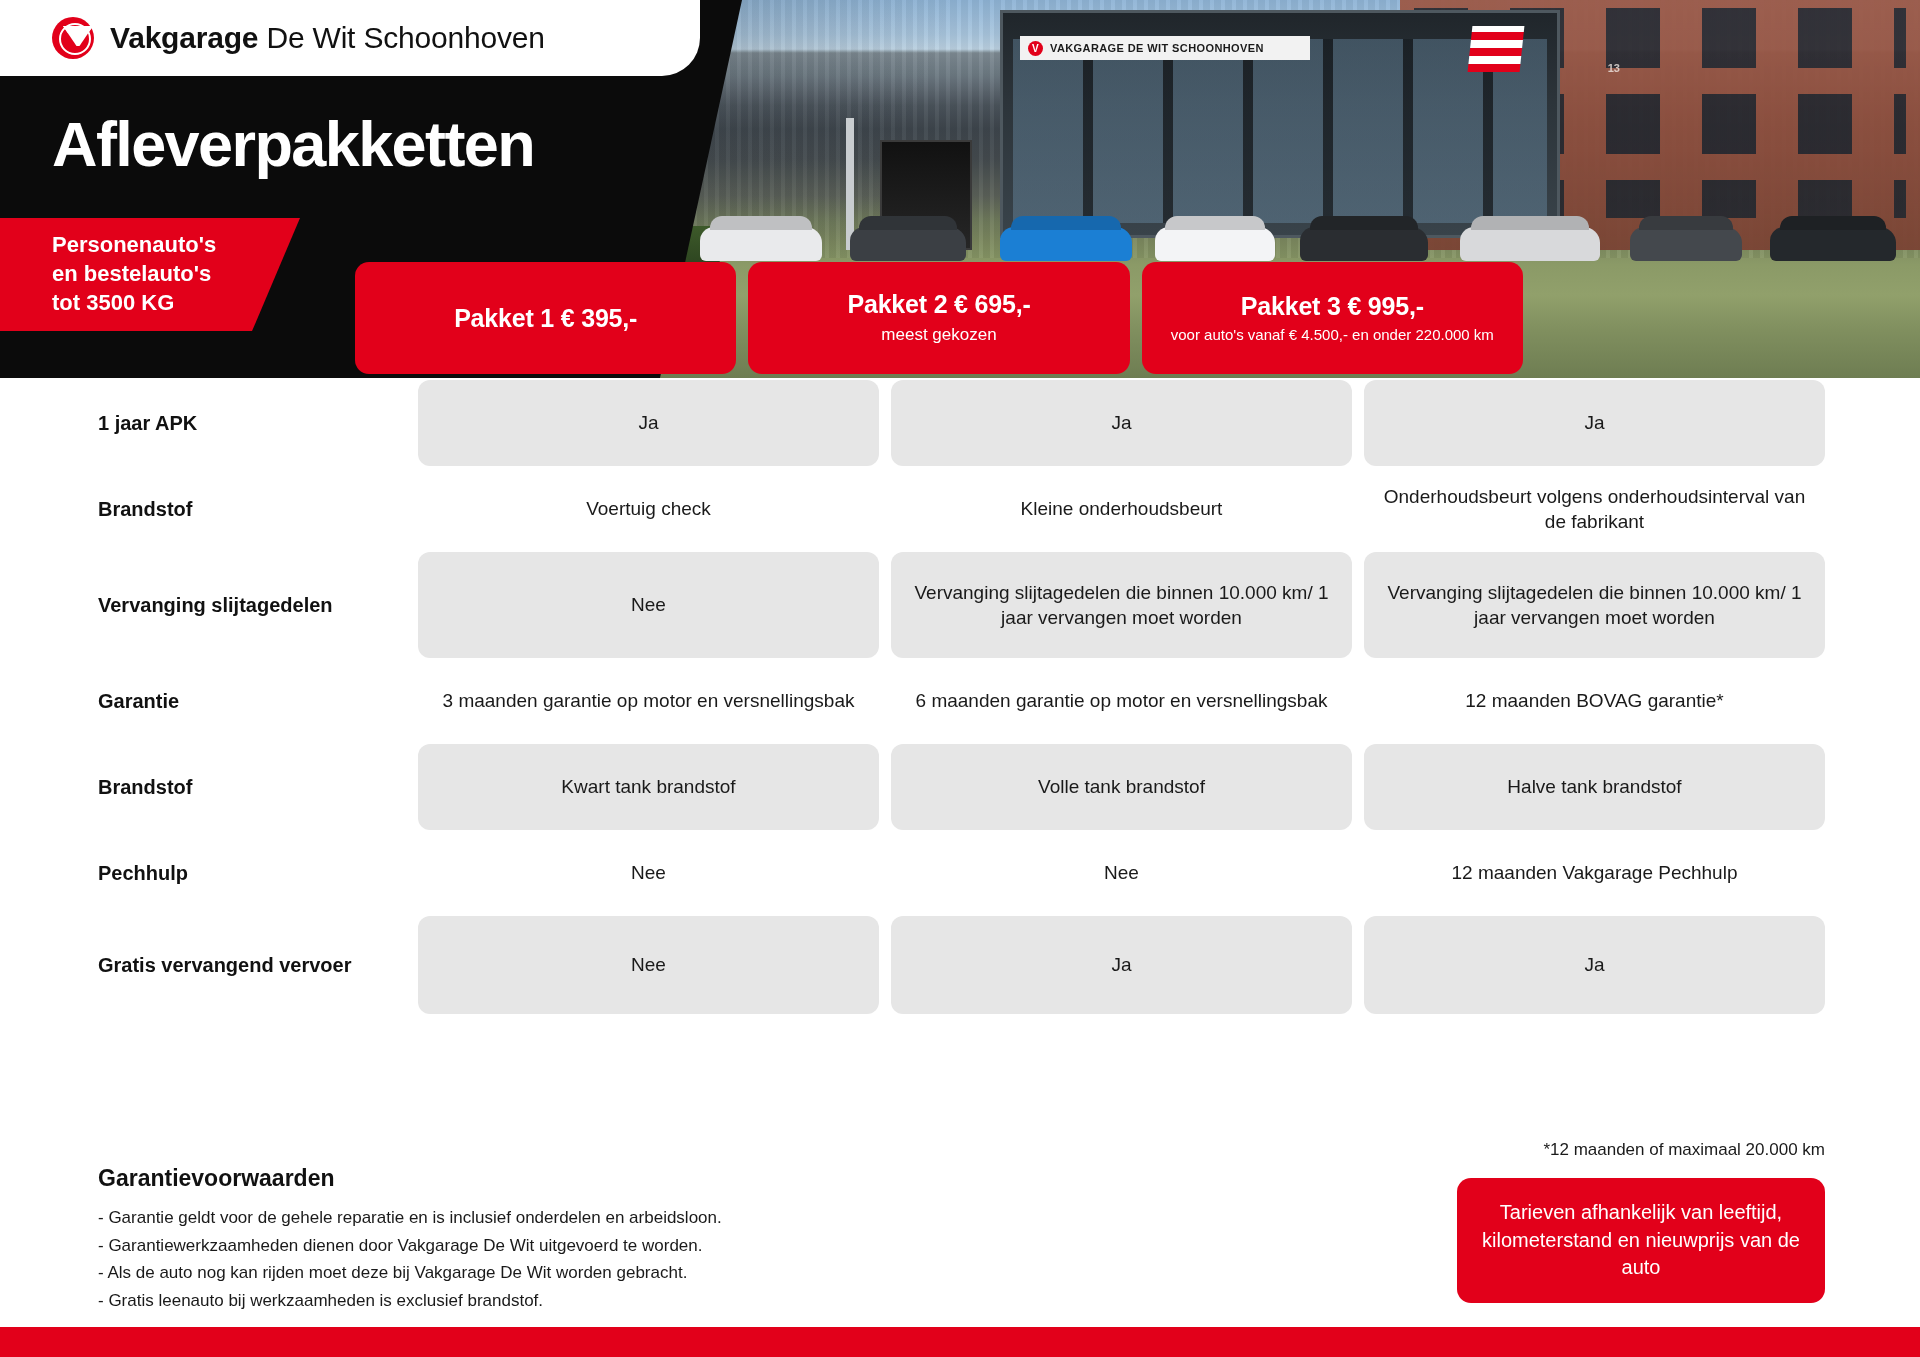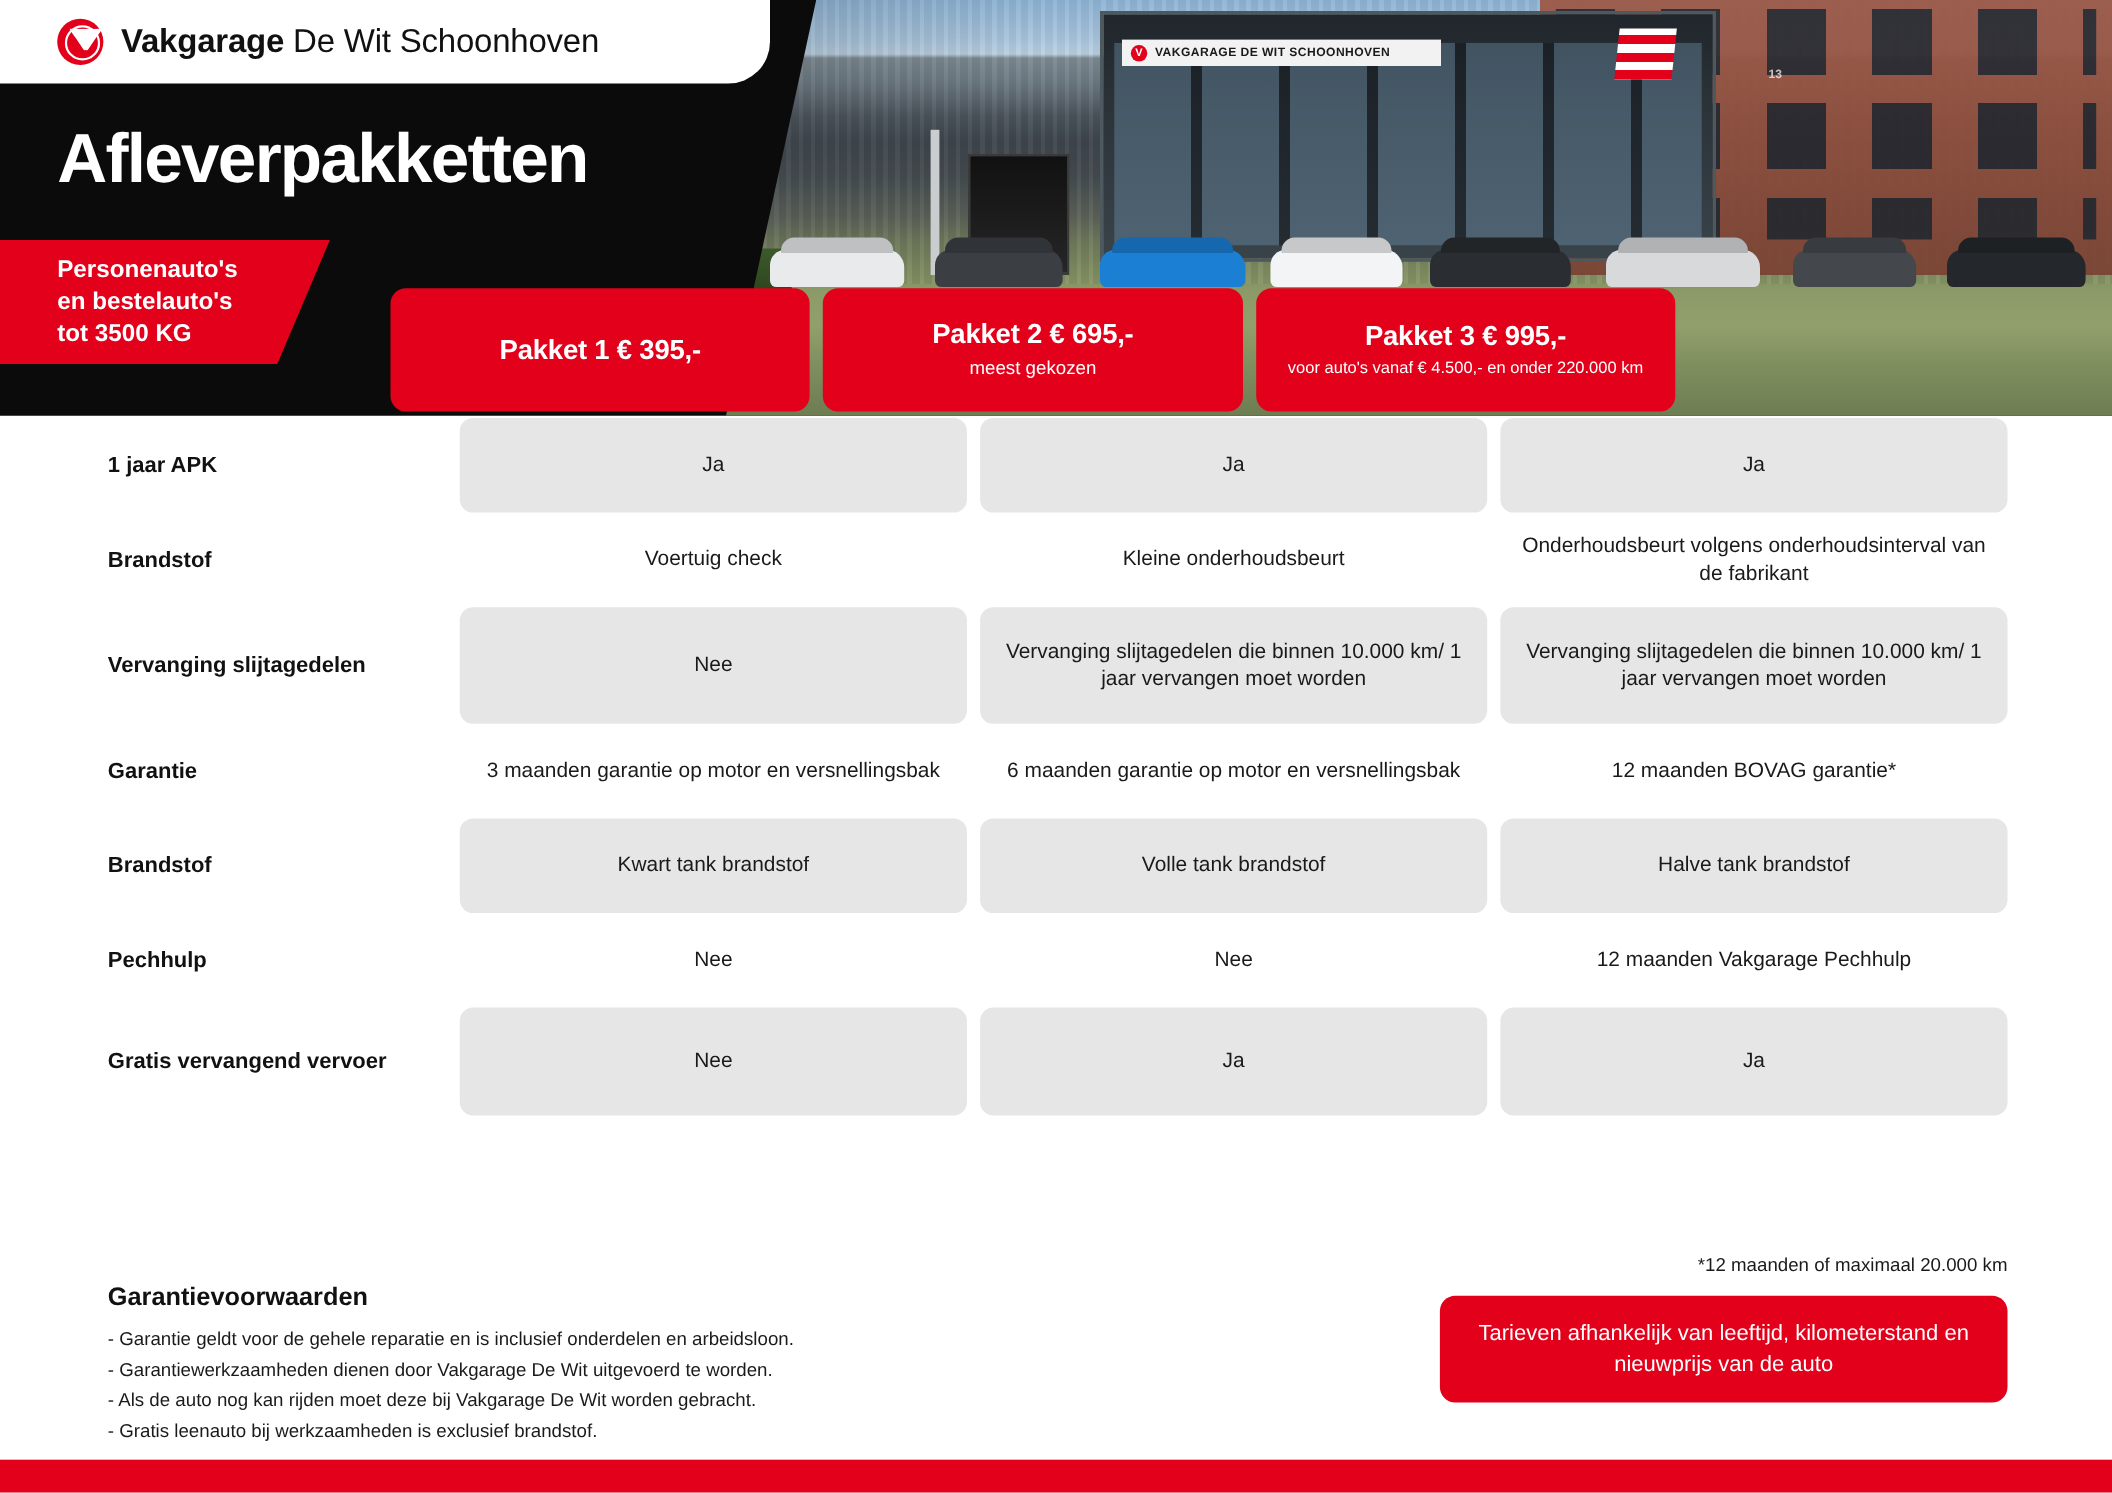--- a/index.html
+++ b/index.html
@@ -284,21 +284,21 @@
   .conditions ul { list-style: none; }
   .conditions li {
     font-size: 17px;
     color: #1a1a1a;
     line-height: 1.62;
   }
 
   .cta {
     position: absolute;
     right: 95px; top: 1178px;
-    width: 516px;
+    width: 368px;
     background: #e2001a;
     color: #fff;
     border-radius: 14px;
     padding: 21px 22px;
     text-align: center;
     font-size: 20px;
     line-height: 1.38;
   }
 
   .footer-bar {

